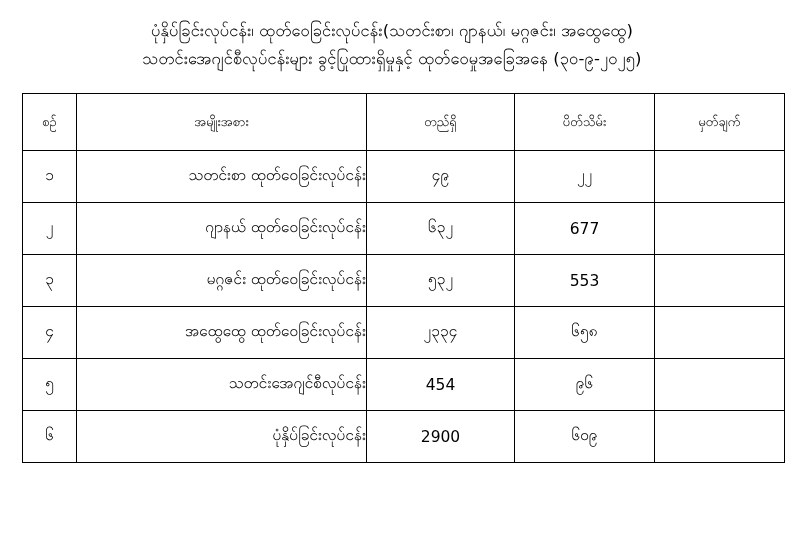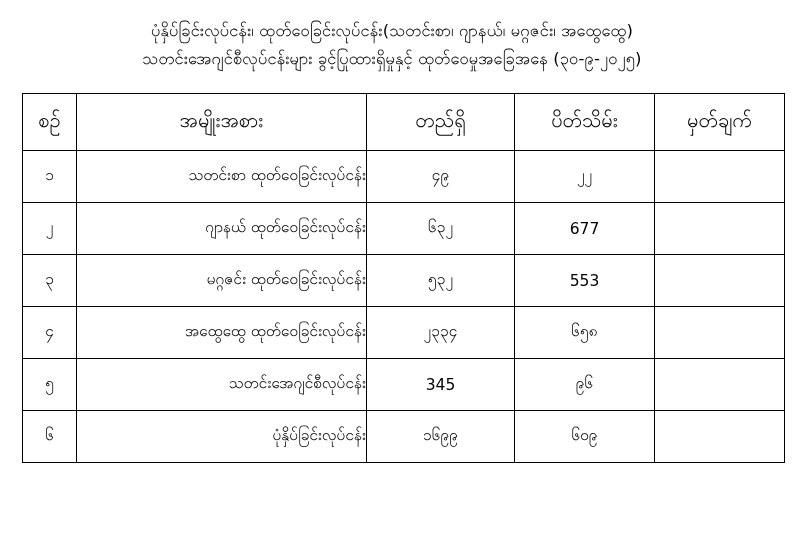--- a/index.html
+++ b/index.html
@@ -45,21 +45,21 @@
   table.data th,
   table.data td {
     border: 1.6px solid #000000;
     padding: 0;
     font-weight: 500;
     font-size: 15.5px;
     vertical-align: middle;
   }
   table.data th {
     height: 56px;
-    font-size: 20px;
+    font-size: 13px;
   }
   table.data td {
     height: 51px;
   }
   .col-no    { width: 54px; }
   .col-type  { width: 290px; }
   .col-exist { width: 148px; }
   .col-close { width: 140px; }
   .col-note  { width: 130px; }
 
@@ -127,27 +127,27 @@
       <tr>
         <td class="cell-no">၄</td>
         <td class="cell-type nowrap">အထွေထွေ ထုတ်ဝေခြင်းလုပ်ငန်း</td>
         <td class="cell-exist">၂၃၃၄</td>
         <td class="cell-close">၆၅၈</td>
         <td class="cell-note"></td>
       </tr>
       <tr>
         <td class="cell-no">၅</td>
         <td class="cell-type nowrap">သတင်းအေဂျင်စီလုပ်ငန်း</td>
-        <td class="cell-exist">345</td>
+        <td class="cell-exist">454</td>
         <td class="cell-close">၉၆</td>
         <td class="cell-note"></td>
       </tr>
       <tr>
         <td class="cell-no">၆</td>
         <td class="cell-type nowrap">ပုံနှိပ်ခြင်းလုပ်ငန်း</td>
-        <td class="cell-exist">၁၆၉၉</td>
+        <td class="cell-exist">2900</td>
         <td class="cell-close">၆၀၉</td>
         <td class="cell-note"></td>
       </tr>
     </tbody>
   </table>
 
 </div>
 
 </body></html>

